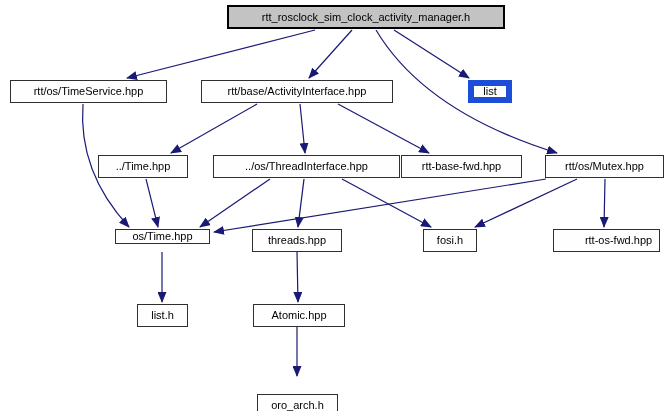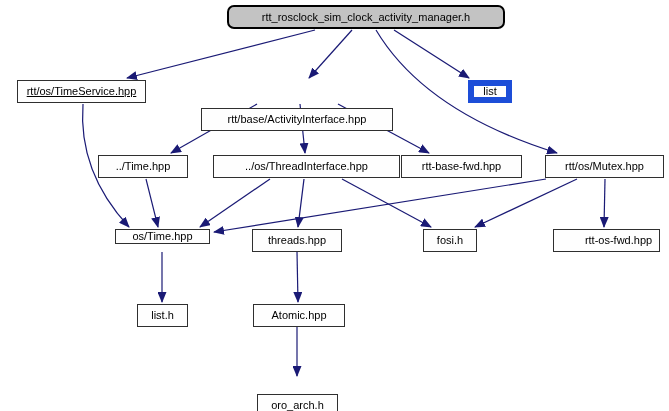--- a/index.html
+++ b/index.html
@@ -81,27 +81,27 @@
         <path d="M342,179 L431,227" class="edge" stroke="#1a1a75" marker-end="url(#arrow)"></path>
         <path d="M546,179 L214,232" class="edge" stroke="#1a1a75" marker-end="url(#arrow)"></path>
         <path d="M577,179 L475,227" class="edge" stroke="#1a1a75" marker-end="url(#arrow)"></path>
         <path d="M605,179 L604,227" class="edge" stroke="#1a1a75" marker-end="url(#arrow)"></path>
         <path d="M162,252 L162,302" class="edge" stroke="#1a1a75" marker-end="url(#arrow)"></path>
         <path d="M297,252 L298,302" class="edge" stroke="#1a1a75" marker-end="url(#arrow)"></path>
         <path d="M297,327 L297,376" class="edge" stroke="#1a1a75" marker-end="url(#arrow)"></path>
       </g>
   </svg>
 
-<div class="node root" style="left: 227px; top: 5px; width: 278px; height: 24px; background: rgb(195, 195, 195); border-radius: 7px;">
+<div class="node root" style="left: 227px; top: 5px; width: 278px; height: 24px; background: rgb(195, 195, 195);">
       <span>rtt_rosclock_sim_clock_activity_manager.h</span>
     </div>
-    <div class="node file" style="left: 17px; top: 80px; width: 129px; height: 23px; text-decoration: underline;">
+    <div class="node file" style="left: 10px; top: 80px; width: 157px; height: 23px;">
       <span>rtt/os/TimeService.hpp</span>
     </div>
-    <div class="node file" style="left: 201px; top: 80px; width: 192px; height: 23px; margin-top: 28px;">
+    <div class="node file" style="left: 201px; top: 80px; width: 192px; height: 23px;">
       <span>rtt/base/ActivityInterface.hpp</span>
     </div>
     <div class="node external" style="left: 468px; top: 80px; width: 44px; height: 23px;">
       <span>list</span>
     </div>
     <div class="node file" style="left: 98px; top: 155px; width: 90px; height: 23px;">
       <span>../Time.hpp</span>
     </div>
     <div class="node file" style="left: 213px; top: 155px; width: 187px; height: 23px; align-items: center;">
       <span>../os/ThreadInterface.hpp</span>

